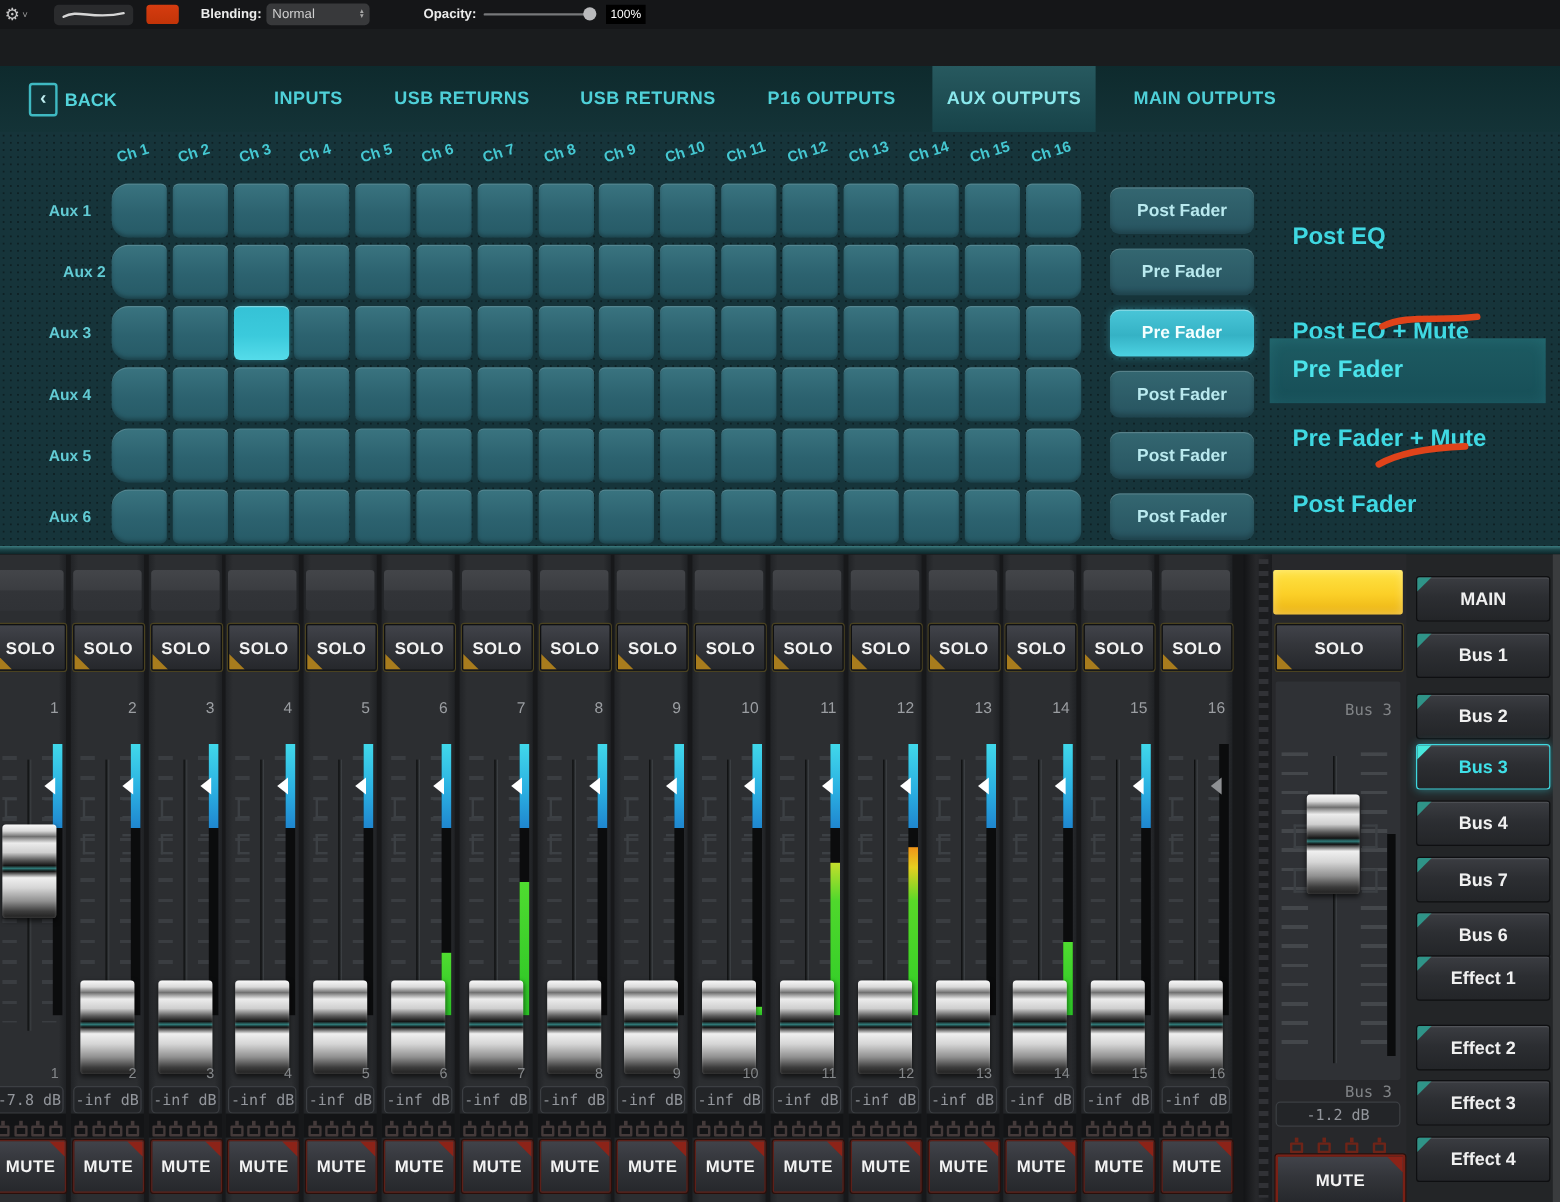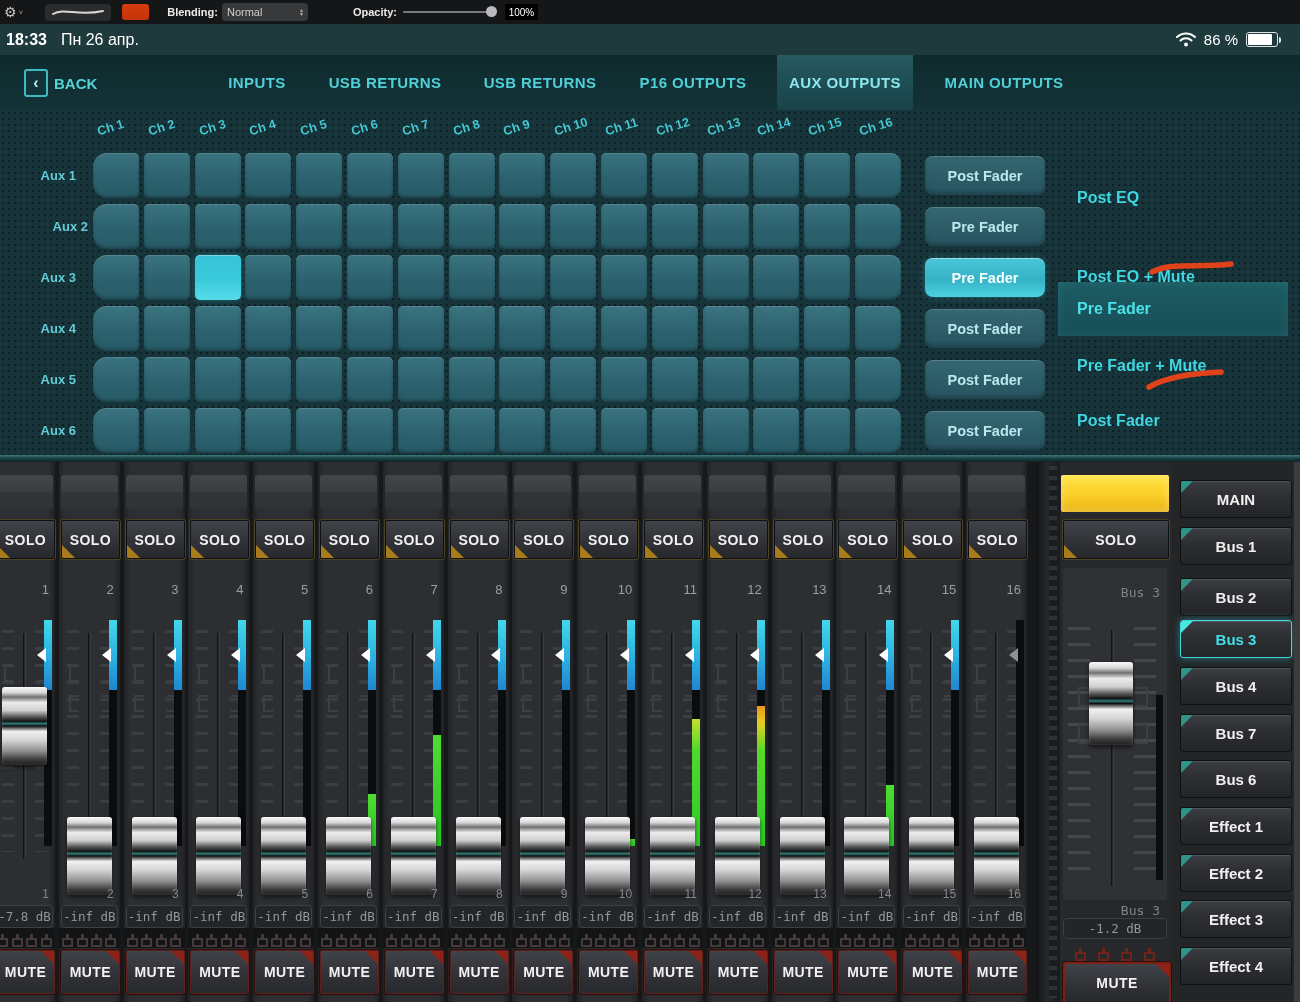--- a/index.html
+++ b/index.html
@@ -56,21 +56,21 @@
   .cell.on{background:linear-gradient(180deg,#35c2d6 0%,#3bcadc 55%,#55dcea 100%);
      box-shadow:inset 0 1px 0 rgba(255,255,255,.35), 0 0 6px rgba(70,210,230,.35);}
   .mode-btn{position:absolute;left:925px;width:120px;height:39px;border-radius:8px;
      background:linear-gradient(180deg,#346771 0%,#275460 100%);
      box-shadow:inset 0 1px 0 rgba(255,255,255,.18), inset 0 -3px 4px rgba(0,0,0,.22);
      display:flex;align-items:center;justify-content:center;font-size:14.5px;font-weight:bold;color:#b9e9ee;}
   .mode-btn.on{background:linear-gradient(180deg,#49c6d8 0%,#35b2c5 55%,#4cd2e2 100%);color:#f4ffff;
      box-shadow:inset 0 1px 0 rgba(255,255,255,.4),0 0 7px rgba(70,205,225,.35);}
   .opt-sel{position:absolute;left:1058px;width:230px;height:54px;background:linear-gradient(180deg,#1d5b62,#174e57);
      box-shadow:inset 0 0 12px rgba(90,220,230,.12);}
-  .opt{position:absolute;left:1077px;transform:translateY(-50%);font-size:16px;font-weight:bold;color:#3fd8e2;white-space:nowrap;}
+  .opt{position:absolute;left:1077px;transform:translateY(-50%);font-size:20px;font-weight:bold;color:#3fd8e2;white-space:nowrap;}
   .opt.sel{color:#4be2ea;}
 
   
   #win-edge{left:0;top:455px;width:1300px;height:7px;background:linear-gradient(180deg,#3a7a7e 0%,#1b4347 45%,#0c2427 100%);}
 
   
   #mixer{left:0;top:462px;width:1300px;height:540px;background:#232527;}
   #chan-area{position:absolute;left:0;top:0;width:1036px;height:540px;background:#17181a;overflow:hidden;}
   .strip{position:absolute;top:0;width:61px;height:540px;
      background:linear-gradient(90deg,#212326 0%,#2c2e31 10%,#2c2e31 90%,#1f2124 100%);}
@@ -164,36 +164,20 @@
       <span>Normal</span>
       <span class="chevs">▴<br>▾</span>
     </div>
     <span class="lbl" style="margin-left:45px">Opacity:</span>
     <div class="slider">
         <div class="knob"></div>
       </div>
     <div class="pct">100%</div>
   </div>
 
-  <div id="status-bar" class="abs">
-    <span class="time">18:33</span>
-    <span class="date">Пн 26 апр.</span>
-    <div id="status-right">
-      <svg width="20" height="15" viewBox="0 0 20 15">
-        <path d="M1 5 A 13 13 0 0 1 19 5" stroke="#fff" stroke-width="2" fill="none" stroke-linecap="round"></path>
-        <path d="M4.5 8.5 A 8 8 0 0 1 15.5 8.5" stroke="#fff" stroke-width="2" fill="none" stroke-linecap="round"></path>
-        <circle cx="10" cy="12.5" r="2" fill="#fff"></circle>
-      </svg>
-      <span class="pct-txt">86 %</span>
-      <div class="batt">
-          <div class="fill"></div>
-          <div class="nub"></div>
-        </div>
-    </div>
-  </div>
 
   <div id="nav-bar" class="abs">
     <div id="back-btn">
       <span class="box">‹</span>
       <span>BACK</span>
     </div>
     <div id="tabs-host">
         <div class="tab" style="left: 257px;">INPUTS</div>
         <div class="tab" style="left: 385px;">USB RETURNS</div>
         <div class="tab" style="left: 540px;">USB RETURNS</div>
@@ -798,20 +782,20 @@
     </div>
 
     <div id="bus-host">
         <div class="bus-btn" style="top: 18px;">MAIN</div>
         <div class="bus-btn" style="top: 65px;">Bus 1</div>
         <div class="bus-btn" style="top: 116px;">Bus 2</div>
         <div class="bus-btn sel" style="top: 158px;">Bus 3</div>
         <div class="bus-btn" style="top: 205px;">Bus 4</div>
         <div class="bus-btn" style="top: 252px;">Bus 7</div>
         <div class="bus-btn" style="top: 298px;">Bus 6</div>
-        <div class="bus-btn" style="top: 345px;">Effect 1</div>
+        <div class="bus-btn" style="top: 334px;">Effect 1</div>
         <div class="bus-btn" style="top: 392px;">Effect 2</div>
         <div class="bus-btn" style="top: 438px;">Effect 3</div>
         <div class="bus-btn" style="top: 485px;">Effect 4</div>
       </div>
     <div id="right-sliver"></div>
   </div>
 </div>
 
 </body></html>

